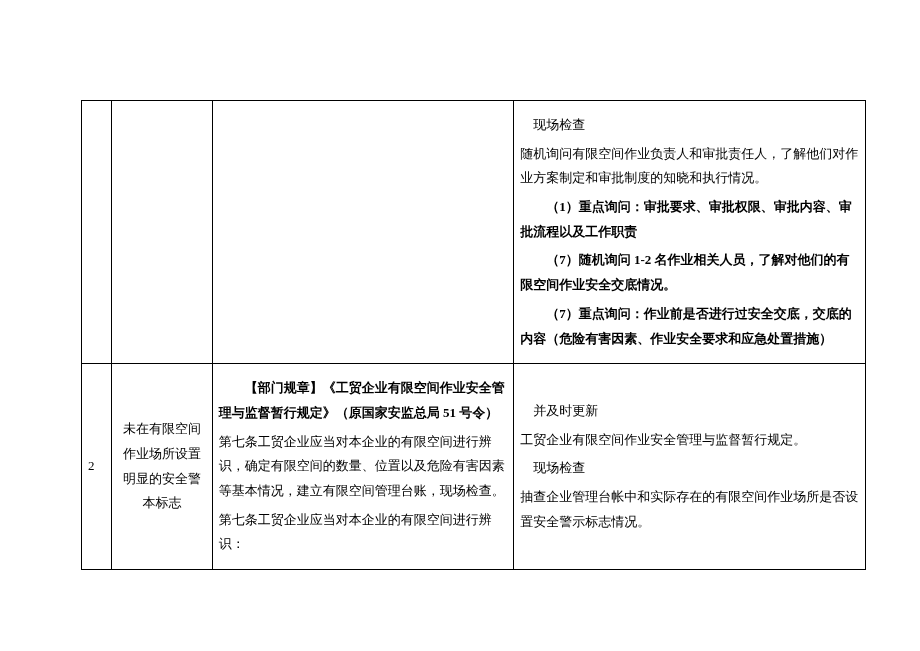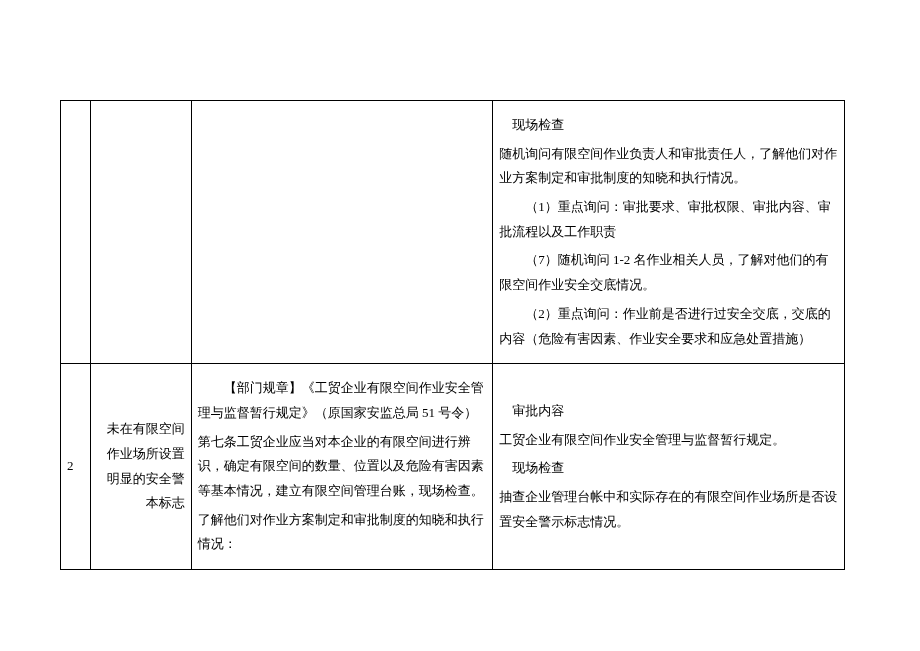--- a/index.html
+++ b/index.html
@@ -16,83 +16,84 @@
     }
     .page {
       width: 920px;
       height: 651px;
       position: relative;
       background: #fff;
     }
     table {
       border-collapse: collapse;
       position: absolute;
-      left: 60px;
+      left: 81px;
       top: 100px;
       width: 785px;
     }
     td {
       border: 1px solid #000;
       vertical-align: middle;
       padding: 8px 6px;
       line-height: 1.9;
     }
     .col-idx {
       width: 30px;
       text-align: left;
       vertical-align: middle;
     }
     .col-item {
       width: 100px;
-      text-align: right;
+      text-align: center;
     }
     .col-basis {
       width: 300px;
     }
     .col-method {
       width: 350px;
     }
     p {
       margin: 4px 0;
     }
     .indent {
       text-indent: 2em;
+      font-weight: bold;
     }
     .small-indent {
       text-indent: 1em;
     }
   </style>
 </head>
 <body>
 
 <div class="page">
   <table>
     <tbody>
         <tr>
       <td class="col-idx"></td>
       <td class="col-item"></td>
       <td class="col-basis"></td>
       <td class="col-method">
         <p class="small-indent">现场检查</p>
         <p>随机询问有限空间作业负责人和审批责任人，了解他们对作业方案制定和审批制度的知晓和执行情况。</p>
         <p class="indent">（1）重点询问：审批要求、审批权限、审批内容、审批流程以及工作职责</p>
         <p class="indent">（7）随机询问 1-2 名作业相关人员，了解对他们的有限空间作业安全交底情况。</p>
-        <p class="indent">（2）重点询问：作业前是否进行过安全交底，交底的内容（危险有害因素、作业安全要求和应急处置措施）</p>
+        <p class="indent">（7）重点询问：作业前是否进行过安全交底，交底的内容（危险有害因素、作业安全要求和应急处置措施）</p>
       </td>
     </tr>
     <tr>
       <td class="col-idx">2</td>
       <td class="col-item">未在有限空间作业场所设置明显的安全警本标志</td>
       <td class="col-basis">
         <p class="indent">【部门规章】《工贸企业有限空间作业安全管理与监督暂行规定》（原国家安监总局 51 号令）</p>
         <p>第七条工贸企业应当对本企业的有限空间进行辨识，确定有限空间的数量、位置以及危险有害因素等基本情况，建立有限空间管理台账，现场检查。</p>
-        <p>了解他们对作业方案制定和审批制度的知晓和执行情况：</p>
+        <p>第七条工贸企业应当对本企业的有限空间进行辨识：</p>
       </td>
       <td class="col-method">
-        <p class="small-indent">审批内容</p>
+        <p class="small-indent">并及时更新</p>
         <p>工贸企业有限空间作业安全管理与监督暂行规定。</p>
         <p class="small-indent">现场检查</p>
         <p>抽查企业管理台帐中和实际存在的有限空间作业场所是否设置安全警示标志情况。</p>
       </td>
     </tr>
   </tbody>
     </table>
 </div>
 
 </body></html>

